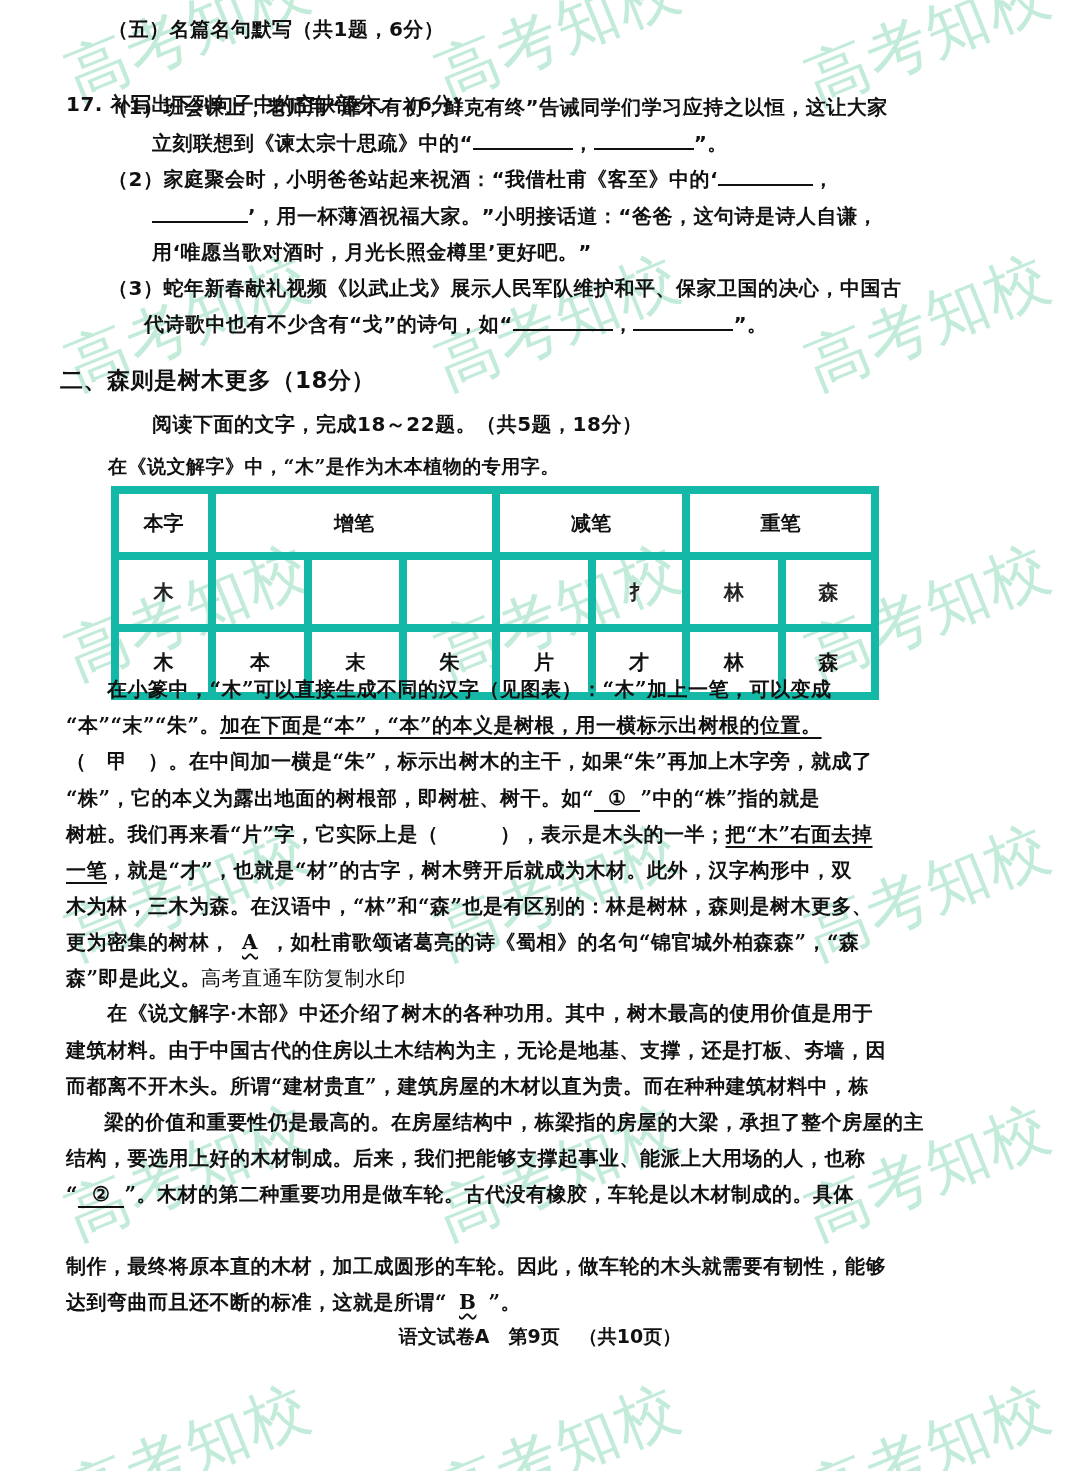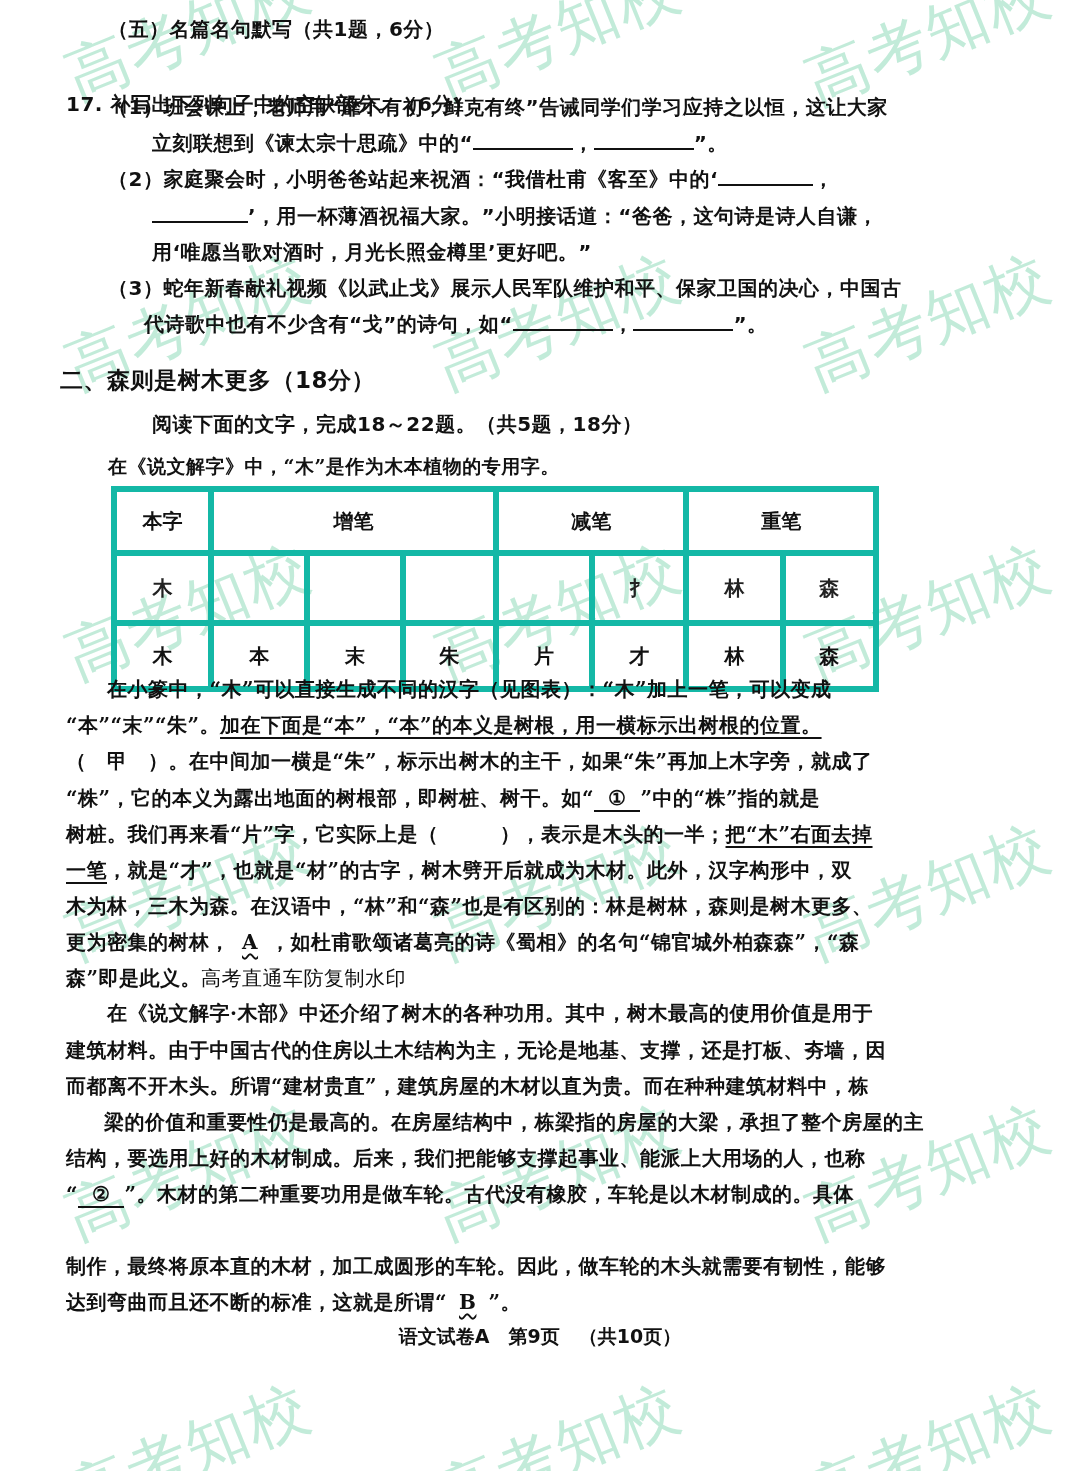--- a/index.html
+++ b/index.html
@@ -12,21 +12,21 @@
   .sans { font-family: "DejaVu Sans", "Liberation Sans", sans-serif; }
   .uline { text-decoration: underline; text-decoration-thickness: 2px; text-underline-offset: 5px; }
   .wavy { text-decoration: underline wavy; text-underline-offset: 4px; }
   .blank { display: inline-block; border-bottom: 2px solid #111; height: 18px; vertical-align: baseline; }
   .circ { display:inline-block; border-bottom:2px solid #111; padding: 0 14px; }
   .wm {
     position: absolute; font-family: "DejaVu Sans", sans-serif; font-size: 62px; color: rgba(120, 210, 170, 0.45);
     transform: rotate(-22deg); white-space: nowrap; pointer-events: none; letter-spacing: 2px;
   }
   table.chars { position: absolute; left: 111px; top: 486px; border-collapse: collapse; width: 768px; }
-  table.chars td { border: 6px solid #14b8a6; text-align: center; font-weight: bold; font-size: 20px; }
+  table.chars td { border: 8px solid #14b8a6; text-align: center; font-weight: bold; font-size: 20px; }
   .hdr td { height: 56px; }
   .seal td { height: 62px; font-size: 30px; color: #222; }
   .modern td { height: 58px; }
   .footer { position: absolute; left: 0; width: 1080px; text-align: center; top: 1324px; font-size: 19px; font-weight: bold; }
 </style>
 </head>
 <body>
 
 <div class="page">
 

